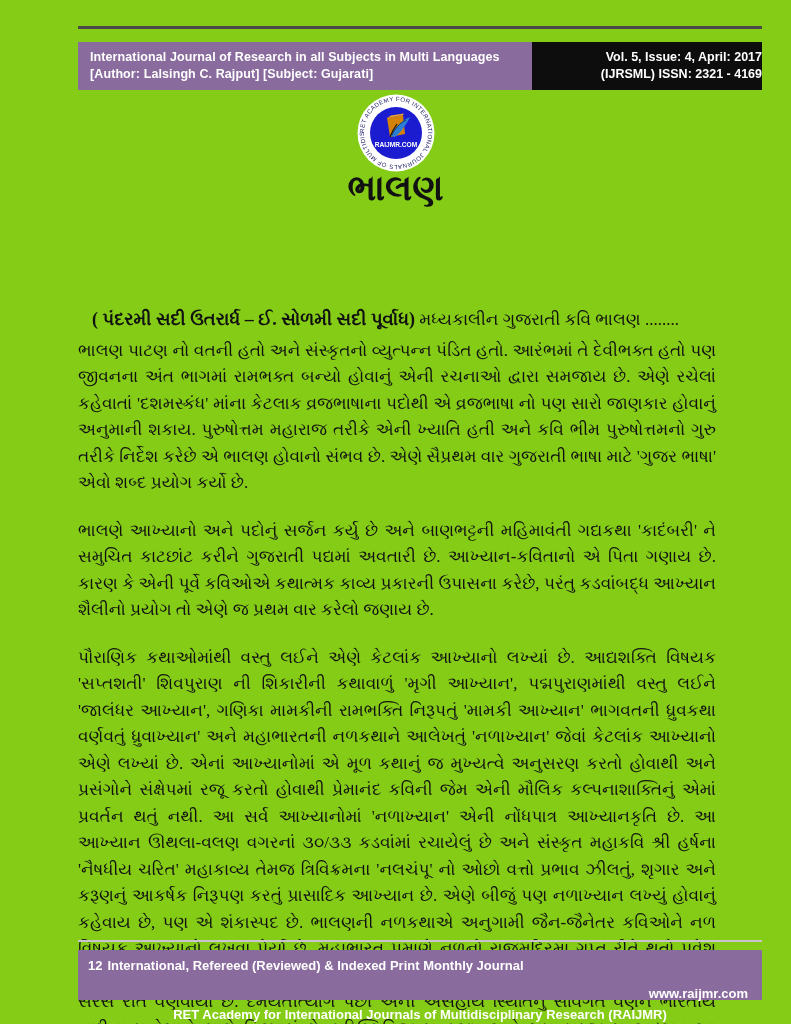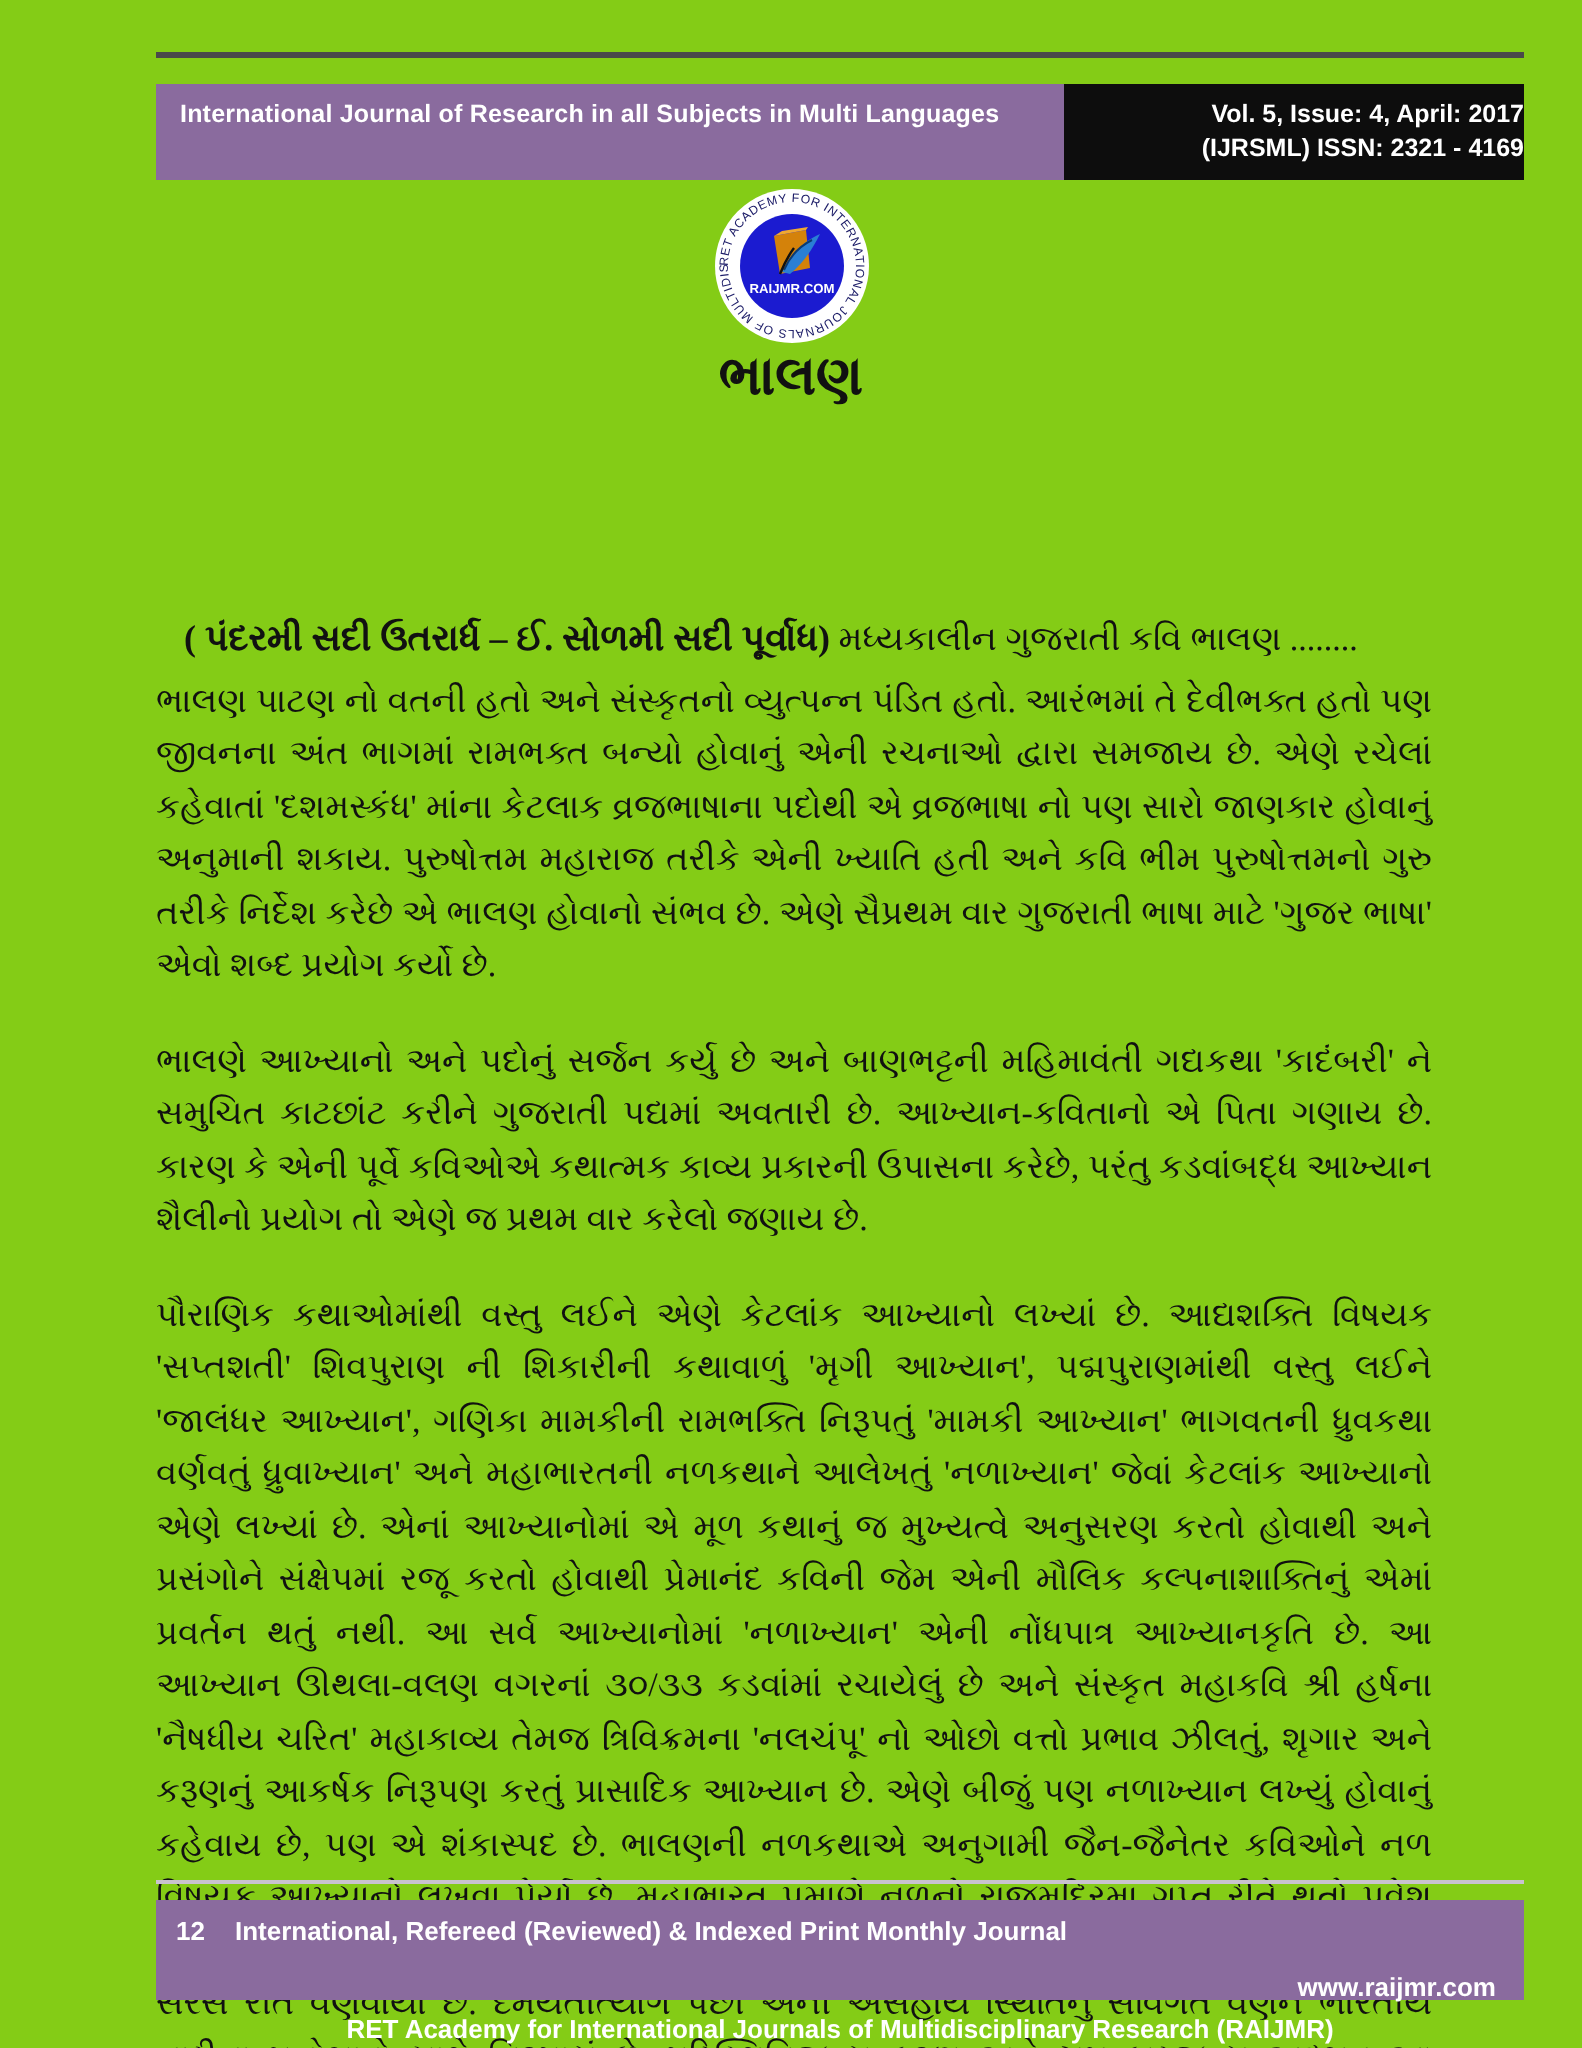--- a/index.html
+++ b/index.html
@@ -7,46 +7,47 @@
         font-family:"Liberation Serif", serif;color:#111;}
   .top-rule{position:absolute;left:78px;top:26px;width:684px;height:3px;background:#4a4a4a;}
   .header{position:absolute;left:78px;top:42px;width:684px;height:48px;background:#8a6b9e;display:flex;}
   .header-left{flex:1;color:#fff;font-family:"Liberation Sans", sans-serif;font-weight:bold;
                font-size:12.5px;line-height:17px;padding:7px 0 0 12px;letter-spacing:.1px;}
   .header-right{width:230px;background:#0d0d0d;color:#fff;text-align:right;
                 font-family:"Liberation Sans", sans-serif;font-weight:bold;font-size:12.5px;
                 line-height:17px;padding-top:7px;box-sizing:border-box;}
   .logo-wrap{position:absolute;left:357px;top:94px;width:78px;height:78px;}
   .title{position:absolute;left:0;top:168px;width:100%;text-align:center;
-         font-size:27px;font-weight:bold;line-height:40px;}
+         font-size:36px;font-weight:bold;line-height:40px;}
   .authors{position:absolute;left:0;top:214px;width:100%;text-align:center;
            font-size:17px;line-height:26px;}
   .main{position:absolute;left:78px;top:306px;width:638px;font-size:17px;line-height:26.5px;}
   .heading{margin:0 0 4px 14px;}
   .heading b{font-size:18px;}
   .main p.body-para{margin:0 0 21px 0;text-align:justify;}
   .footer-rule{position:absolute;left:78px;top:940px;width:684px;height:2px;background:#c9c3ce;}
   .footer{position:absolute;left:78px;top:950px;width:684px;height:50px;background:#8a6b9e;
           color:#fff;font-family:"Liberation Sans", sans-serif;font-weight:bold;font-size:13px;
           box-sizing:border-box;}
   .footer-row1{display:flex;justify-content:space-between;padding:8px 14px 0 10px;line-height:16px;}
-  .footer-left{display:flex;gap:15px;}
+  .footer-left{display:flex;gap:5px;}
   .footer-row2{text-align:center;padding-top:5px;line-height:16px;}
   a.site-link{color:#fff;text-decoration:none;margin-top:28px;}
 </style>
 </head>
 <body>
 
 <div class="page">
 
   <div class="top-rule"></div>
 
   <div class="header">
     <div class="header-left">
       <div>International Journal of Research in all Subjects in Multi Languages</div>
+      <div>[Author:  Lalsingh C. Rajput] [Subject: Gujarati]</div>
     </div>
     <div class="header-right">
       <div>Vol. 5, Issue: 4, April: 2017</div>
       <div>(IJRSML)  ISSN: 2321 - 4169</div>
     </div>
   </div>
 
   <div class="logo-wrap">
     <svg width="78" height="78" viewBox="0 0 78 78">
       <defs>

